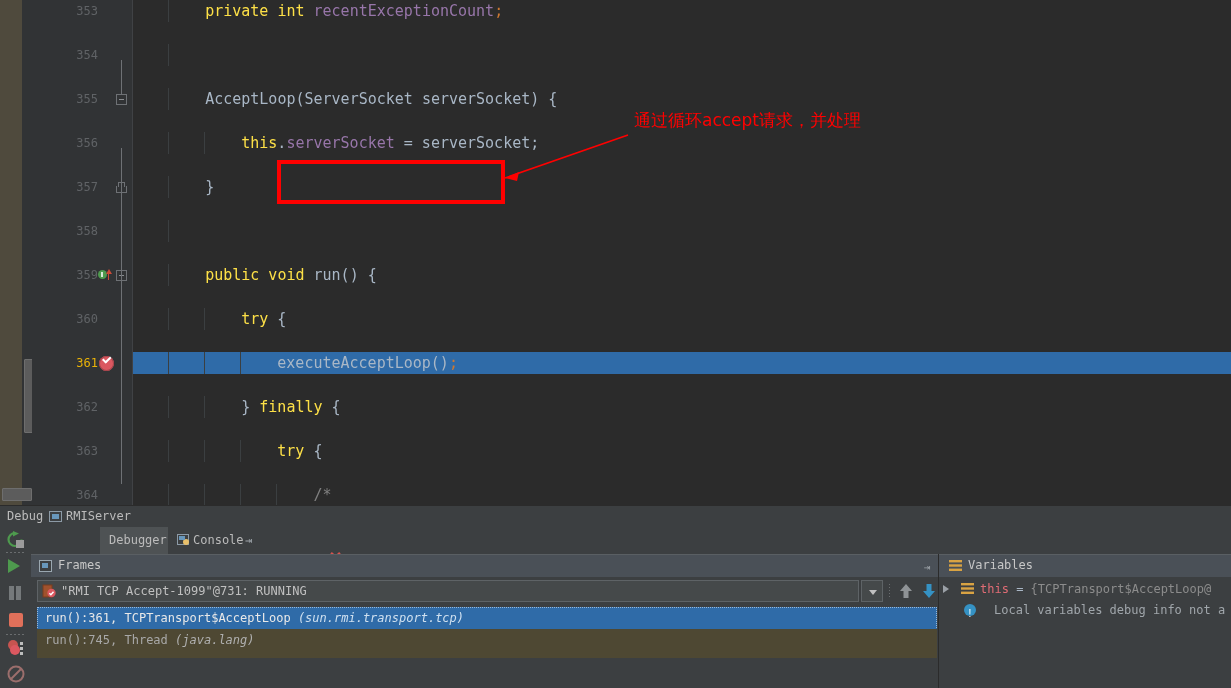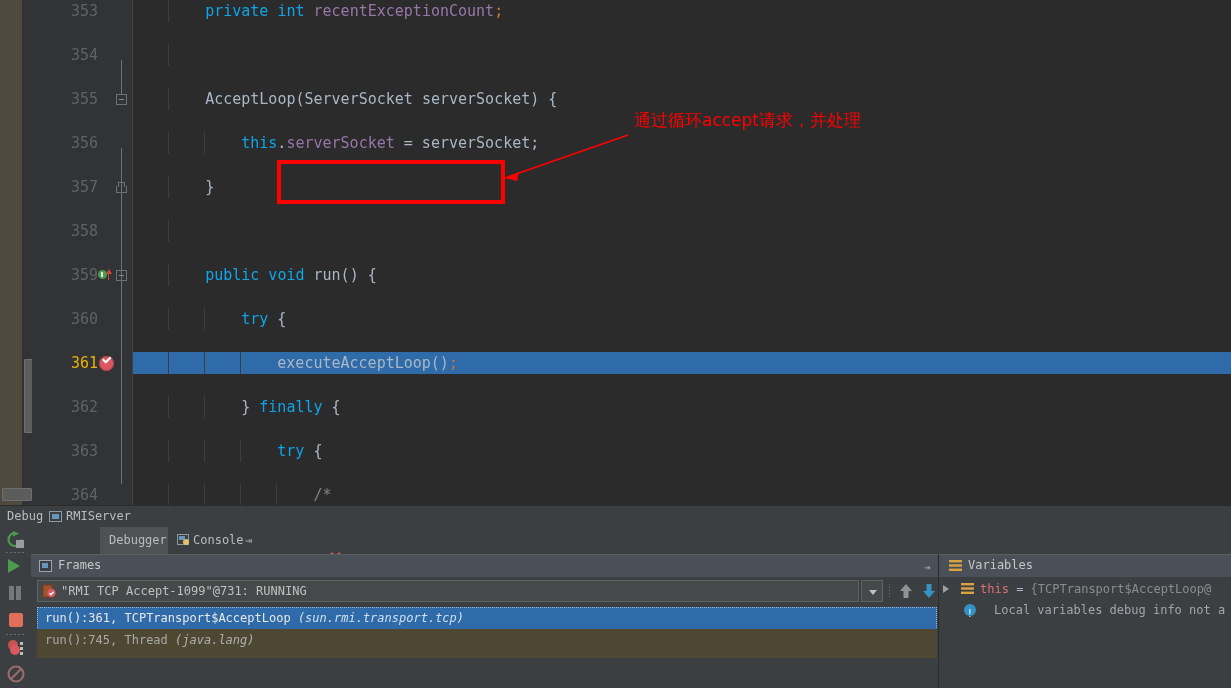--- a/index.html
+++ b/index.html
@@ -20,29 +20,29 @@
   .left-scroll-thumb{position:absolute;left:24px;top:359px;width:11px;height:72px;background:#5c5c5c;border:1px solid #6e6e6e;border-radius:1px;}
   .left-bottom-thumb{position:absolute;left:2px;top:488px;width:28px;height:11px;background:#5c5c5c;border:1px solid #6e6e6e;border-radius:1px;}
 
   
   .gutter{position:absolute;left:32px;top:0;width:101px;height:505px;background:#313335;}
   .gutter-sep{position:absolute;left:132px;top:0;width:1px;height:505px;background:#404245;}
 
   .code-rows{position:absolute;left:0;top:0;width:1231px;height:505px;}
   .row{position:relative;height:22px;line-height:22px;white-space:pre;}
   .row.hl .hl-band{position:absolute;left:133px;top:0;right:0;height:22px;background:#2f6ba8;}
-  .lineno{position:absolute;left:32px;width:66px;text-align:right;color:#606366;font-size:15px;}
+  .lineno{position:absolute;left:32px;width:66px;text-align:right;color:#606366;font-size:12px;}
   .row.hl .lineno{color:#eab308;}
   .code{position:absolute;left:133px;top:0;font-size:15px;color:#a9b7c6;}
 
   
   .guide{position:absolute;top:0;width:1px;height:22px;background:#3b3f41;}
 
   
-  .kw{color:#0ea5e9;}
+  .kw{color:#fde047;}
   .fld{color:#9876aa;margin-top:44px;}
   .cmt{color:#808080;}
   .txt{color:#a9b7c6;}
   .sem{color:#cc7832;}
 
   
   .fold{position:absolute;left:116px;width:11px;height:11px;top:6px;border:1px solid #6e7175;box-sizing:border-box;background:#313335;}
   .fold:after{content:"";position:absolute;left:2px;top:4px;width:5px;height:1px;background:#8a8d91;}
   .fold-line{position:absolute;left:121px;width:1px;background:#6e7175;}
   .fold-end{position:absolute;left:116px;width:11px;height:11px;top:6px;}

